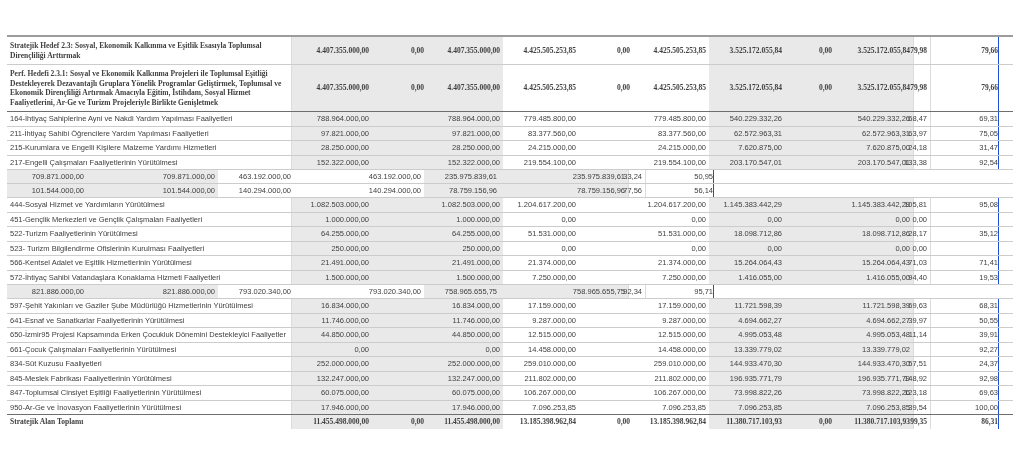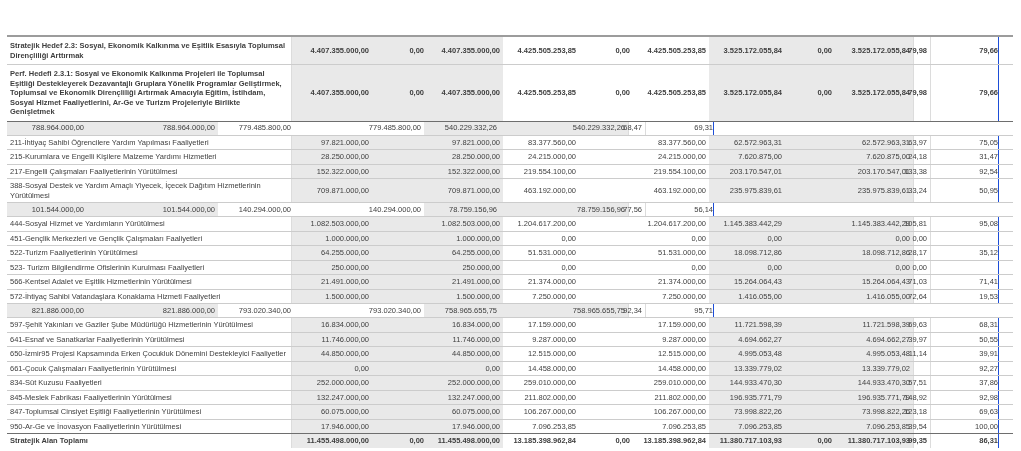--- a/index.html
+++ b/index.html
@@ -18,21 +18,21 @@
     border-top:2px solid #9c9c9c;
     font-size:7.5px;
   }
   .row {
     display:flex;
     align-items:stretch;
     border-bottom:1px solid #cccccc;
     min-height:13px;
   }
   .row.rule-dark { border-bottom:1px solid #6e6e6e; }
-  .r-summary, .r-total { font-weight:bold; }
+  .r-summary, .r-total { font-weight:bold;font-family:Liberation Serif, serif; }
   .cell {
     box-sizing:border-box;
     display:flex;
     align-items:center;
     line-height:9.5px;
   }
   .lbl {
     width:285px;
     padding:2px 5px 2px 3px;
     border-right:1px solid #dcdcdc;
@@ -79,20 +79,21 @@
       <div class="cell num c4">4.425.505.253,85</div>
       <div class="cell num c5">0,00</div>
       <div class="cell num c6">4.425.505.253,85</div>
       <div class="cell num c7">3.525.172.055,84</div>
       <div class="cell num c8">0,00</div>
       <div class="cell num c9">3.525.172.055,84</div>
       <div class="cell num c10">79,98</div>
       <div class="cell num c11">79,66</div>
     </div>
     <div class="row r-detail">
+      <div class="cell lbl">164-İhtiyaç Sahiplerine Ayni ve Nakdi Yardım Yapılması Faaliyetleri</div>
       <div class="cell num c1">788.964.000,00</div>
       <div class="cell num c2"></div>
       <div class="cell num c3">788.964.000,00</div>
       <div class="cell num c4">779.485.800,00</div>
       <div class="cell num c5"></div>
       <div class="cell num c6">779.485.800,00</div>
       <div class="cell num c7">540.229.332,26</div>
       <div class="cell num c8"></div>
       <div class="cell num c9">540.229.332,26</div>
       <div class="cell num c10">68,47</div>
@@ -134,21 +135,20 @@
       <div class="cell num c4">219.554.100,00</div>
       <div class="cell num c5"></div>
       <div class="cell num c6">219.554.100,00</div>
       <div class="cell num c7">203.170.547,01</div>
       <div class="cell num c8"></div>
       <div class="cell num c9">203.170.547,01</div>
       <div class="cell num c10">133,38</div>
       <div class="cell num c11">92,54</div>
     </div>
     <div class="row r-detail">
-      <div class="cell lbl">388-Sosyal Destek ve Yardım Amaçlı Yiyecek, İçecek Dağıtım Hizmetlerinin Yürütülmesi</div>
       <div class="cell num c1">709.871.000,00</div>
       <div class="cell num c2"></div>
       <div class="cell num c3">709.871.000,00</div>
       <div class="cell num c4">463.192.000,00</div>
       <div class="cell num c5"></div>
       <div class="cell num c6">463.192.000,00</div>
       <div class="cell num c7">235.975.839,61</div>
       <div class="cell num c8"></div>
       <div class="cell num c9">235.975.839,61</div>
       <div class="cell num c10">33,24</div>
@@ -241,21 +241,21 @@
       <div class="cell lbl">572-İhtiyaç Sahibi Vatandaşlara Konaklama Hizmeti Faaliyetleri</div>
       <div class="cell num c1">1.500.000,00</div>
       <div class="cell num c2"></div>
       <div class="cell num c3">1.500.000,00</div>
       <div class="cell num c4">7.250.000,00</div>
       <div class="cell num c5"></div>
       <div class="cell num c6">7.250.000,00</div>
       <div class="cell num c7">1.416.055,00</div>
       <div class="cell num c8"></div>
       <div class="cell num c9">1.416.055,00</div>
-      <div class="cell num c10">72,64</div>
+      <div class="cell num c10">94,40</div>
       <div class="cell num c11">19,53</div>
     </div>
     <div class="row r-detail">
       <div class="cell num c1">821.886.000,00</div>
       <div class="cell num c2"></div>
       <div class="cell num c3">821.886.000,00</div>
       <div class="cell num c4">793.020.340,00</div>
       <div class="cell num c5"></div>
       <div class="cell num c6">793.020.340,00</div>
       <div class="cell num c7">758.965.655,75</div>
@@ -325,21 +325,21 @@
       <div class="cell num c1">252.000.000,00</div>
       <div class="cell num c2"></div>
       <div class="cell num c3">252.000.000,00</div>
       <div class="cell num c4">259.010.000,00</div>
       <div class="cell num c5"></div>
       <div class="cell num c6">259.010.000,00</div>
       <div class="cell num c7">144.933.470,30</div>
       <div class="cell num c8"></div>
       <div class="cell num c9">144.933.470,30</div>
       <div class="cell num c10">57,51</div>
-      <div class="cell num c11">37,86</div>
+      <div class="cell num c11">24,37</div>
     </div>
     <div class="row r-detail">
       <div class="cell lbl">845-Meslek Fabrikası Faaliyetlerinin Yürütülmesi</div>
       <div class="cell num c1">132.247.000,00</div>
       <div class="cell num c2"></div>
       <div class="cell num c3">132.247.000,00</div>
       <div class="cell num c4">211.802.000,00</div>
       <div class="cell num c5"></div>
       <div class="cell num c6">211.802.000,00</div>
       <div class="cell num c7">196.935.771,79</div>

